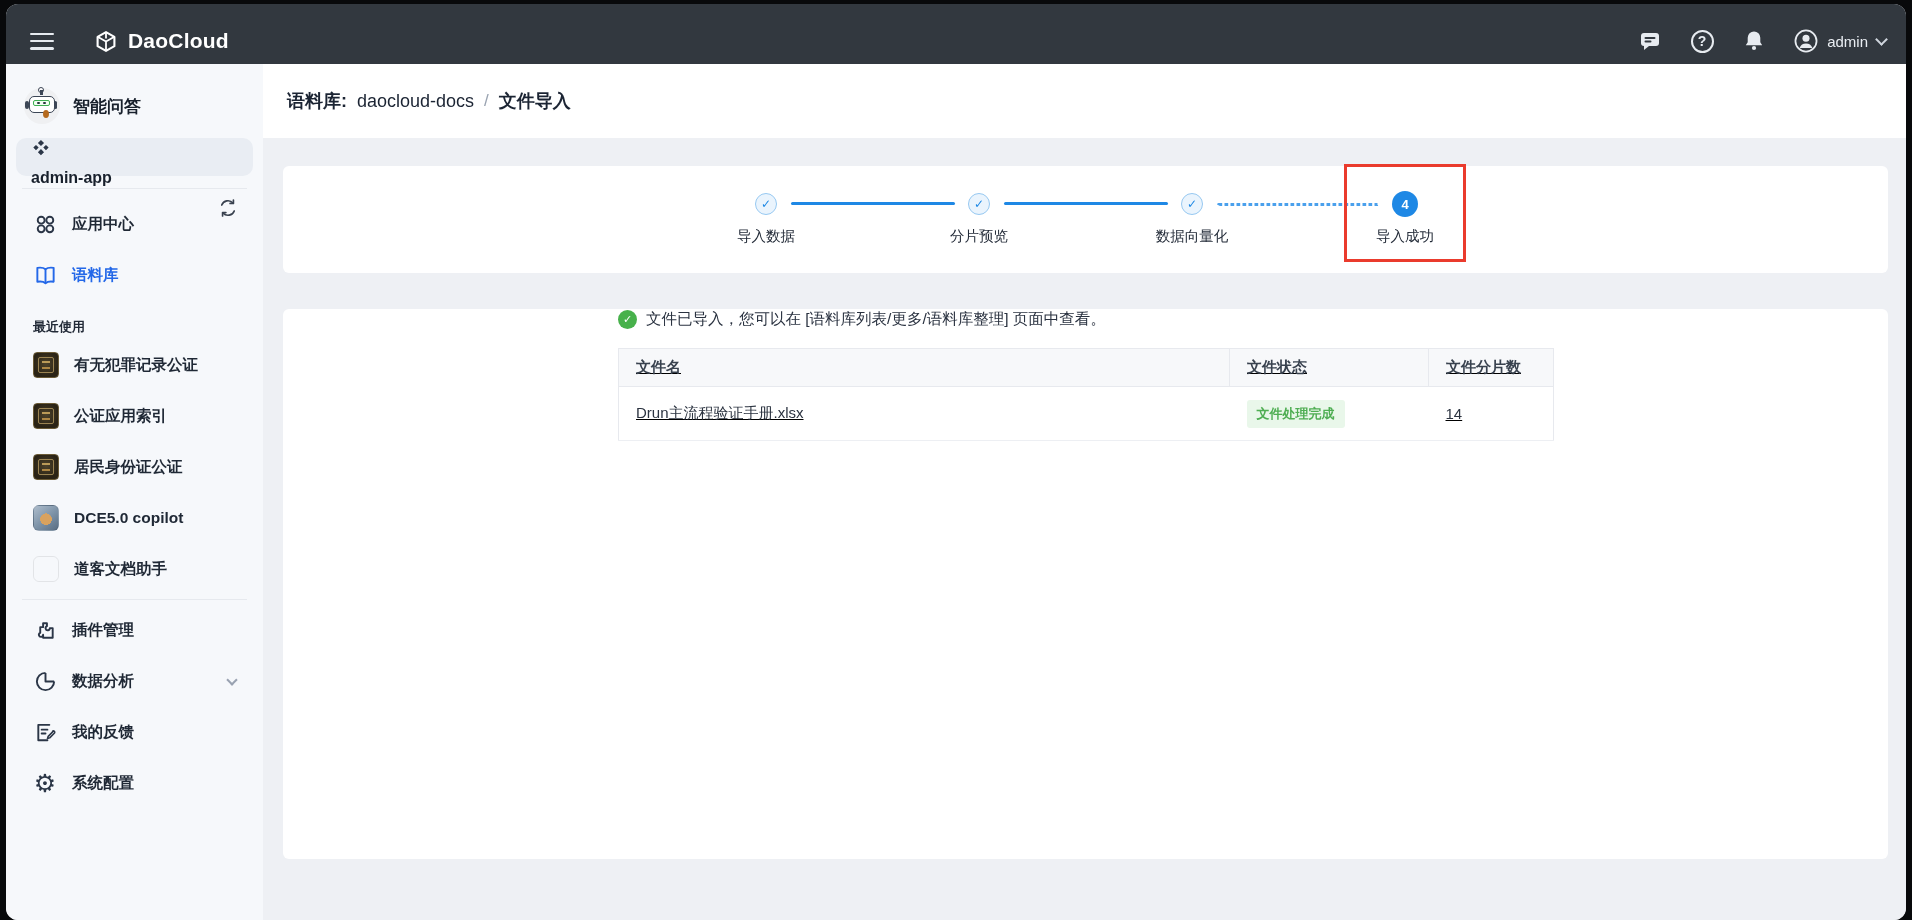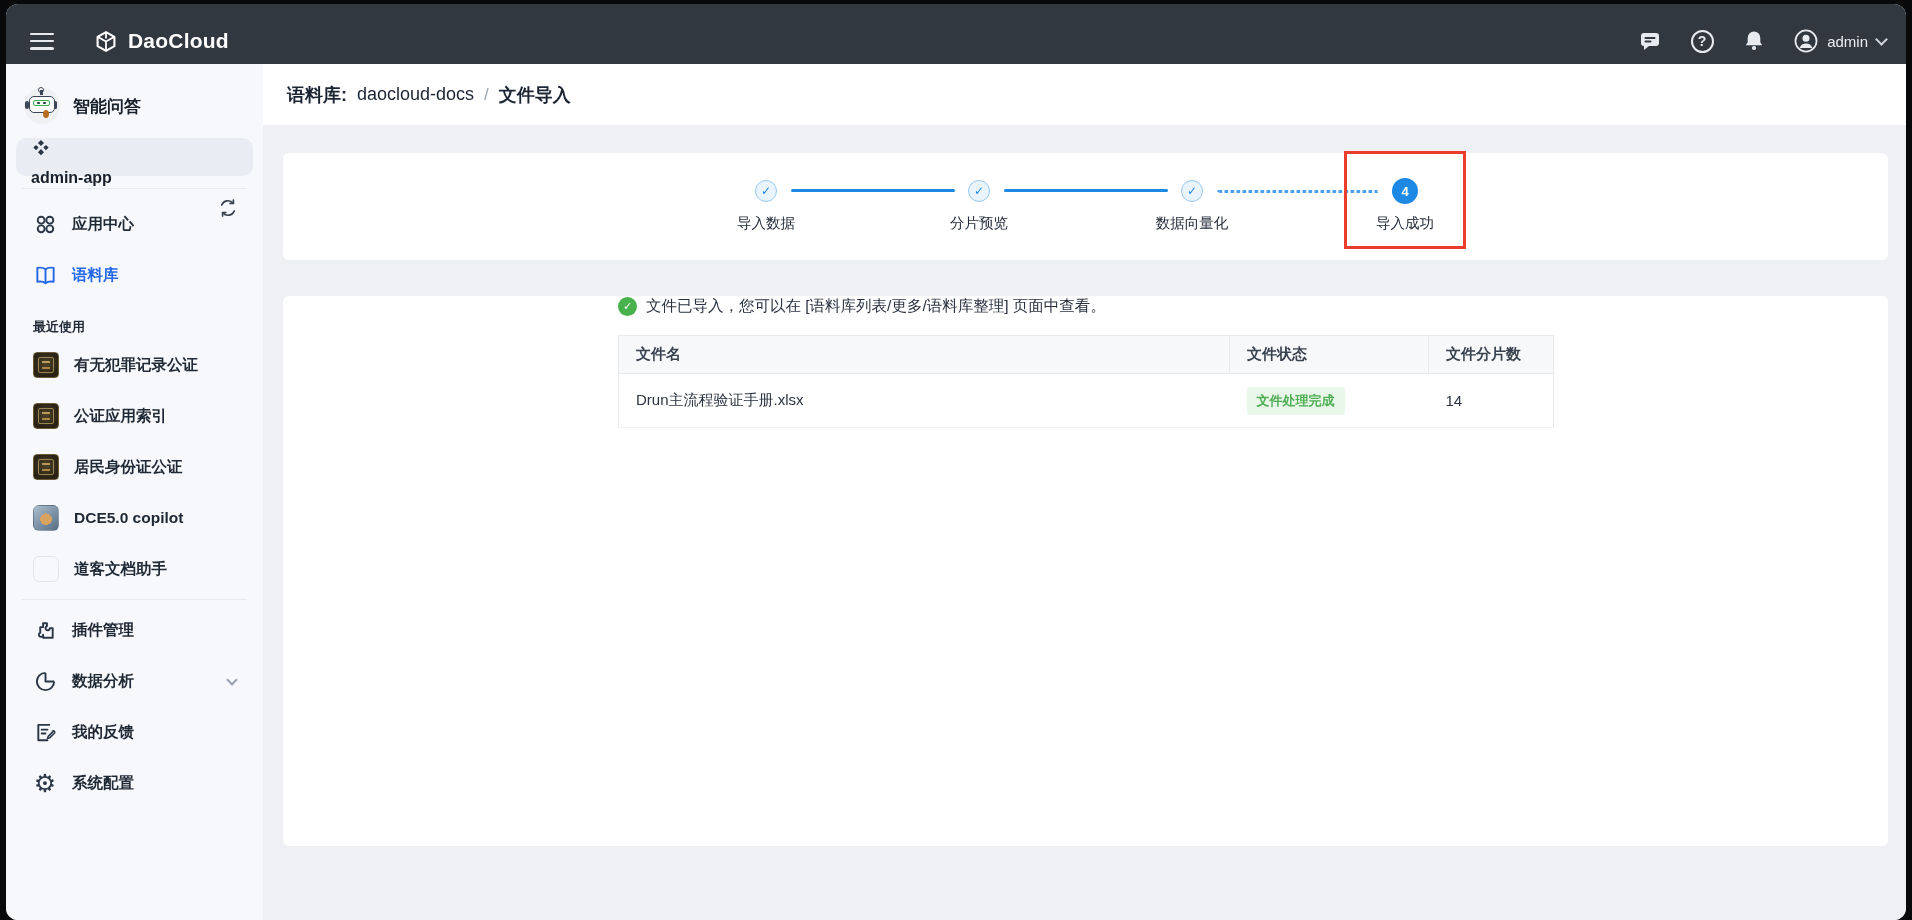--- a/index.html
+++ b/index.html
@@ -62,21 +62,21 @@
   .appicon { width:26px; height:26px; border-radius:6px; flex:0 0 auto; border:1px solid rgba(0,0,0,.08); }
   .appicon.dce { background:
       radial-gradient(circle at 50% 55%, #d9a25e 0 32%, rgba(0,0,0,0) 33%),
       linear-gradient(140deg,#aebdcc 0%, #7b91a6 55%, #5a6e83 100%); }
   .appicon.docs { background:
       radial-gradient(circle at 48% 58%, #c9824f 0 30%, rgba(0,0,0,0) 31%),
       linear-gradient(140deg,#8fa3b8 0%, #5f7democ 0, #5f768c 60%, #45586c 100%); }
 
   
   .main { flex:1 1 auto; display:flex; flex-direction:column; min-width:0; }
-  .breadcrumb-band { height:61px; background:#ffffff; display:flex; align-items:center; padding-left:24px; flex:0 0 auto; }
+  .breadcrumb-band { height:74px; background:#ffffff; display:flex; align-items:center; padding-left:24px; flex:0 0 auto; }
   .bc { font-size:18px; color:#1b2433; display:flex; align-items:center; gap:10px; }
   .bc .b { font-weight:700; }
   .bc .sep { color:#9aa3b1; font-size:17px; }
   .bc .lib { cursor:pointer; }
 
   .content { flex:1 1 auto; position:relative; background:#eef0f4; padding:28px 18px 0 20px; overflow:hidden; }
   .card { background:#fff; border-radius:6px; }
   .stepper-card { height:107px; position:relative; }
   .result-card { margin-top:26px; height:550px; }
 
@@ -95,21 +95,21 @@
   .conn.dotted { background:none; border-top:3px dotted #4aa0ec; height:0; left:557px; width:162px; top:37px; }
   .red-box { position:absolute; left:1061px; top:-2px; width:122px; height:98px; border:3.5px solid #ea3b2d; pointer-events:none; }
 
   
   .result-inner { width:935px; margin:36px auto 0; }
   .msg-row { display:flex; align-items:center; gap:9px; }
   .ok-dot { width:19px; height:19px; border-radius:50%; background:#47b14b; color:#fff; font-size:11px; font-weight:700; display:flex; align-items:center; justify-content:center; flex:0 0 auto; }
   .ok-dot::after { content:"✓"; }
   .msg-text { font-size:15.5px; color:#2a3240; }
 
-  table.file-table { margin-top:18px; width:935px; border-collapse:collapse; background:#fff; border:1px solid #e7e9ee; table-layout:fixed; }
+  table.file-table { margin-top:18px; width:935px; border-collapse:collapse; background:#fff; border:1px solid #e7e9ee; table-layout:fixed;text-decoration:underline; }
   .file-table col.c1 { width:611px; } .file-table col.c2 { width:199px; } .file-table col.c3 { width:125px; }
   .file-table th { background:#f7f8fa; height:38px; text-align:left; padding:0 17px; font-size:15px; font-weight:600; color:#39424f; border-bottom:1px solid #e7e9ee; }
   .file-table th + th { border-left:1px solid #e7e9ee; }
   .file-table td { height:54px; padding:0 17px; font-size:15px; color:#2b3340; border-bottom:1px solid #edeff3; }
   .status-badge { display:inline-block; padding:5px 10px; background:#e9f7ea; color:#4fae53; font-size:13px; font-weight:600; border-radius:3px; }
 
   
   .footer { height:65px; flex:0 0 auto; background:#fff; box-shadow:0 -4px 10px rgba(30,40,60,.06); display:flex; align-items:center; justify-content:flex-end; padding-right:44px; gap:12px; position:relative; z-index:2; }
   .btn { height:36px; border:none; border-radius:4px; font-size:15px; font-family:inherit; cursor:pointer; display:flex; align-items:center; justify-content:center; }
   .btn-text { background:none; color:#2b3340; padding:0 10px; margin-right:22px; }

